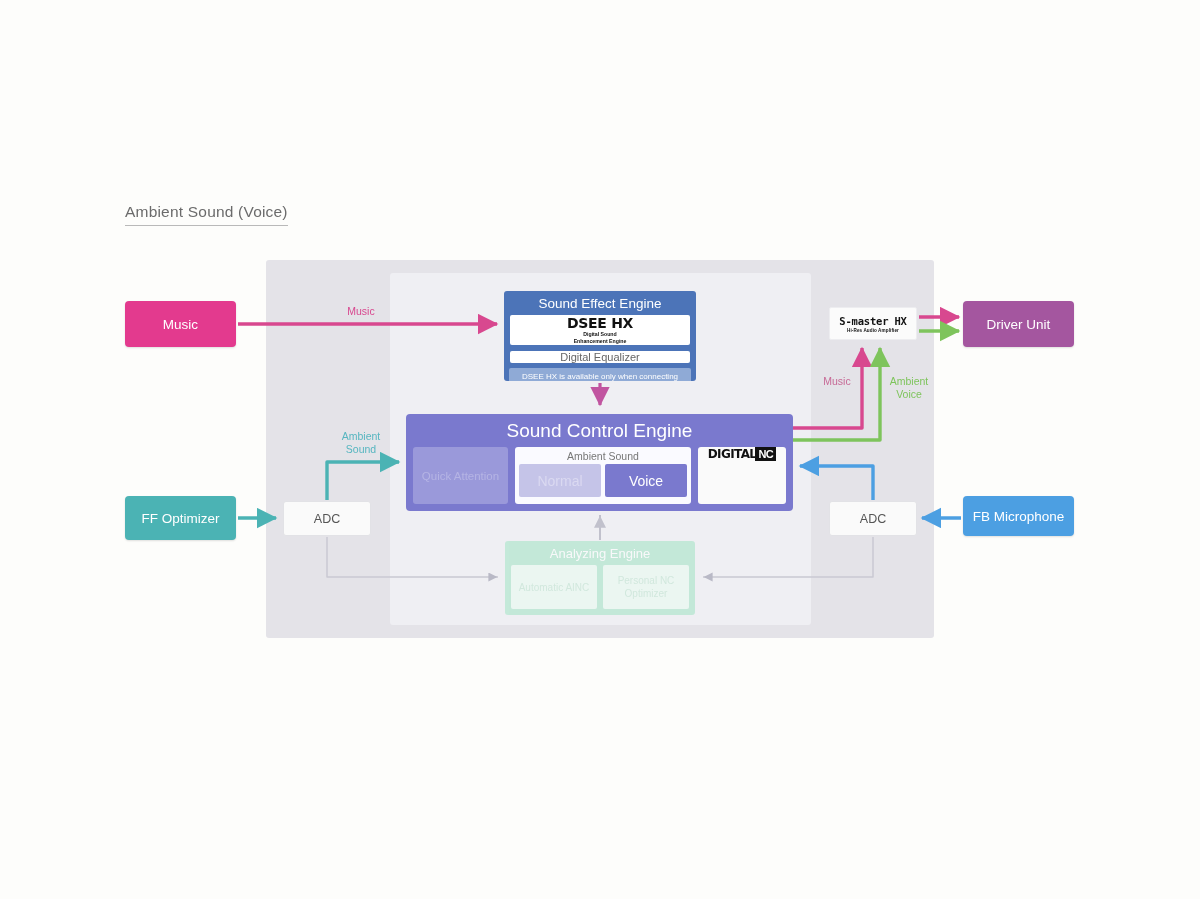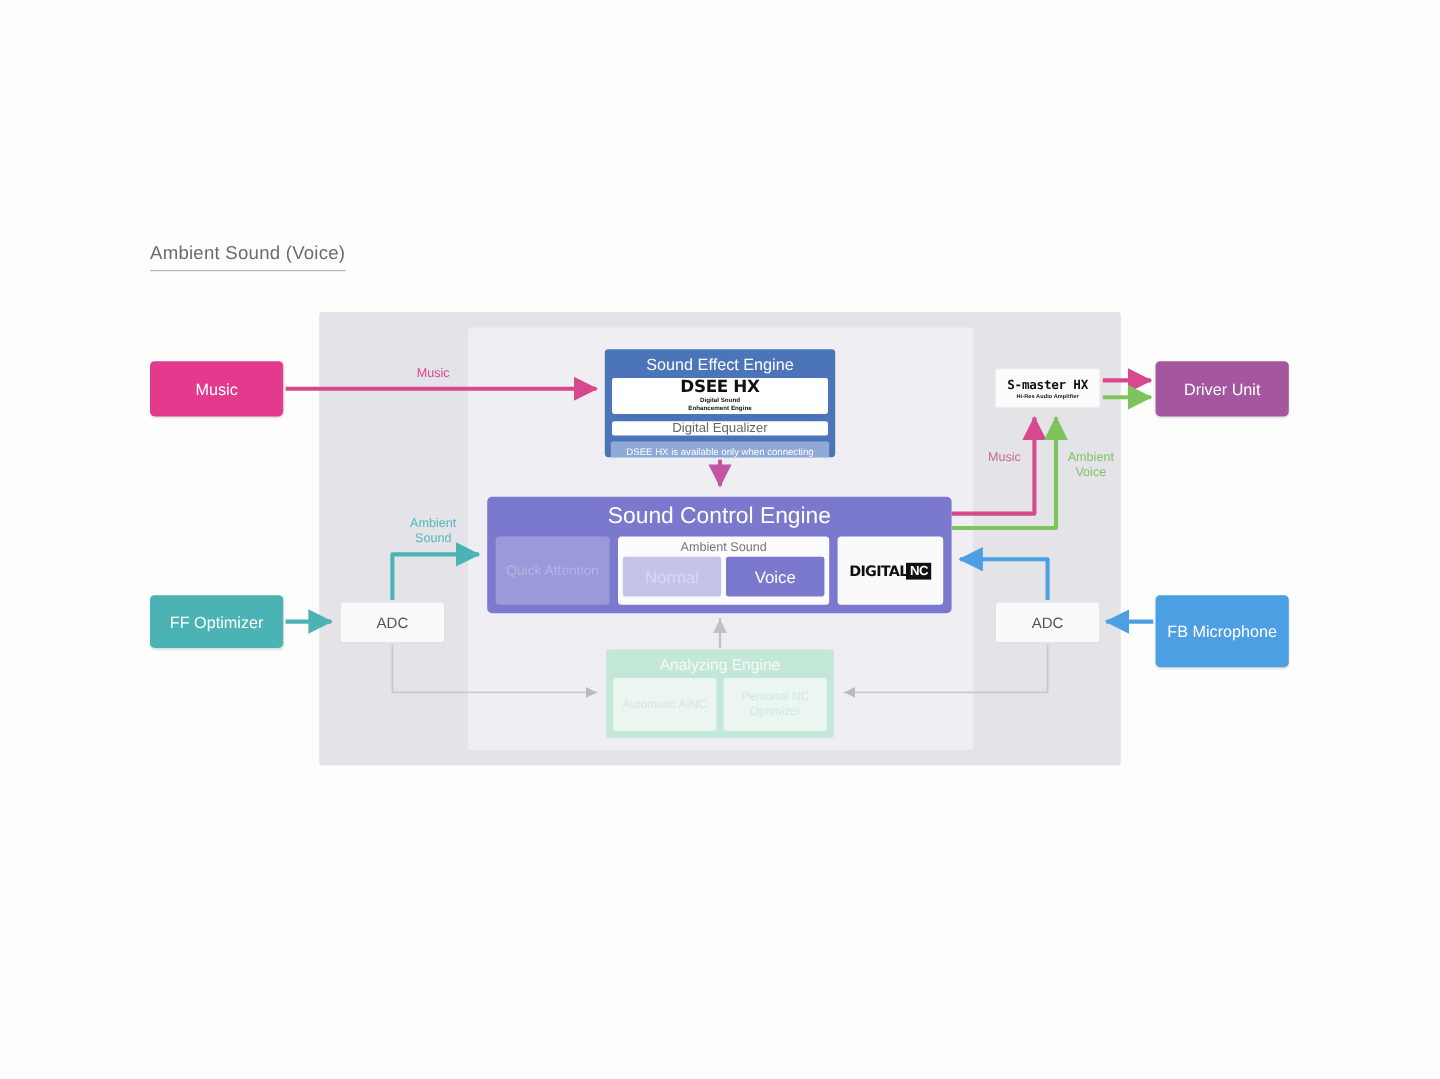--- a/index.html
+++ b/index.html
@@ -32,21 +32,21 @@
   .box{position:absolute;box-sizing:border-box;display:flex;
        align-items:center;justify-content:center;text-align:center;}
 
   
   .io-box{
     border-radius:4px;color:#fff;font-size:13.5px;
     box-shadow:0 1px 2px rgba(0,0,0,.12);
   }
   .music-box{left:125px;top:301px;width:111px;height:46px;background:#E33A8E;}
   .ff-box{left:125px;top:496px;width:111px;height:44px;background:#4BB3B4;}
-  .fb-box{left:963px;top:496px;width:111px;height:60px;background:#4C9FE2;}
+  .fb-box{left:963px;top:496px;width:111px;height:40px;background:#4C9FE2;}
   .driver-box{left:963px;top:301px;width:111px;height:46px;background:#A4569F;}
 
   .adc-box{
     background:#fafafa;border:1px solid #e2e2e6;border-radius:3px;
     color:#555;font-size:12.5px;
   }
   .adc-left{left:283px;top:501px;width:88px;height:35px;}
   .adc-right{left:829px;top:501px;width:88px;height:35px;}
 
   
@@ -99,21 +99,21 @@
   .ambient-label{font-size:10.5px;color:#777;margin-bottom:2px;}
   .ambient-opts{display:flex;gap:4px;width:100%;padding:0 4px 0 4px;box-sizing:border-box;}
   .opt{
     flex:1;height:33px;border-radius:2px;display:flex;align-items:center;
     justify-content:center;font-size:14px;
   }
   .opt-normal{background:#C5C4E8;color:#DAD9F1;}
   .opt-voice{background:#7A79CE;color:#ffffff;}
   .dnc{
     width:88px;height:57px;background:#fafafa;border-radius:3px;
-    display:flex;align-items:center;justify-content:center;gap:0px;
+    display:flex;align-items:flex-start;justify-content:center;gap:0px;
   }
   .dnc-word{font-size:12px;font-weight:800;color:#111;letter-spacing:-.6px;
             font-family:"DejaVu Sans",sans-serif;}
   .dnc-nc{
     background:#111;color:#fff;font-size:11px;font-weight:800;
     padding:1px 3px 1px 3px;margin-left:-1px;letter-spacing:-.5px;
     position:relative;
   }
 
   

